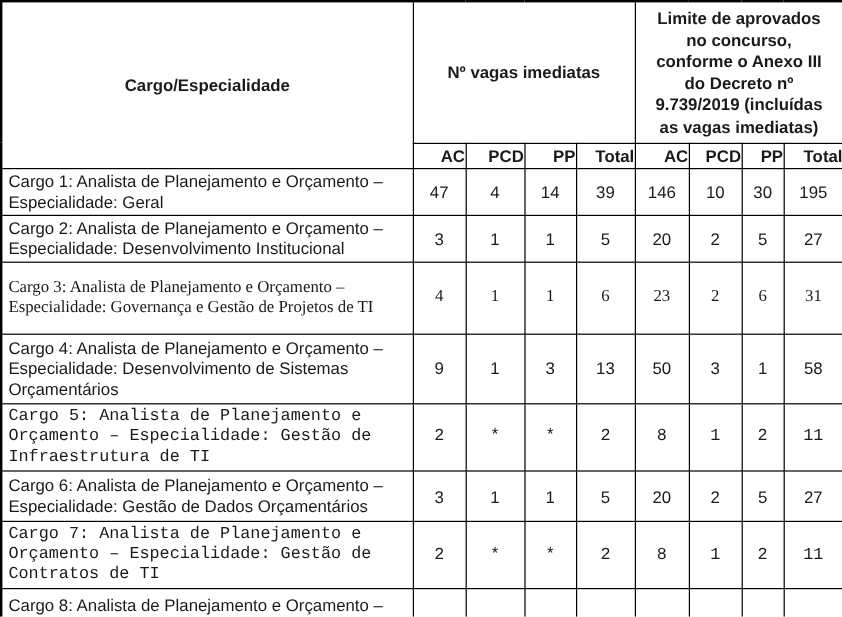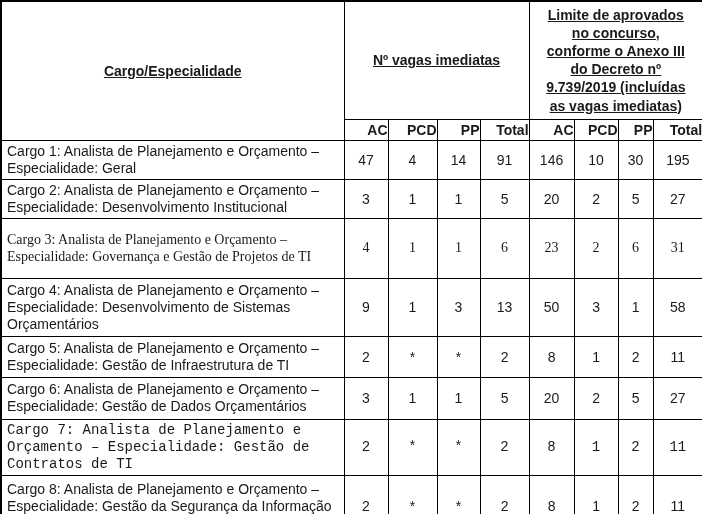--- a/index.html
+++ b/index.html
@@ -26,30 +26,28 @@
     border: 1px solid #000;
     font-size: 14px;
     color: #1a1a1a;
     overflow: hidden;
   }
   th.cargo-h {
     font-weight: bold;
     text-align: center;
     vertical-align: middle;
     font-size: 14.5px;
-    text-decoration: underline;
   }
   th.group-h {
     font-weight: bold;
     text-align: center;
     vertical-align: middle;
     font-size: 14.5px;
     line-height: 1.3;
     padding: 2px 10px;
-    text-decoration: underline;
   }
   th.sub-h {
     font-weight: bold;
     text-align: right;
     vertical-align: middle;
     font-size: 13.5px;
     height: 21px;
   }
   td.cargo {
     text-align: left;
@@ -59,21 +57,21 @@
   }
   td.num {
     text-align: center;
     vertical-align: middle;
   }
   tr.h1 { height: 118px; }
   tr.r0 { height: 37px; }
   tr.r1 { height: 38px; }
   tr.r2 { height: 60px; font-family: Liberation Serif, serif; }
   tr.r3 { height: 58px; }
-  tr.r4 { height: 41px; }
+  tr.r4 { height: 41px; font-family: Liberation Mono, monospace; }
   tr.r5 { height: 42px; }
   tr.r6 { height: 37px; font-family: Liberation Mono, monospace; }
   tr.r7 { height: 62px; }
 </style>
 </head>
 <body>
 
 <div class="page">
   <table class="vacancies">
     <colgroup>
@@ -103,21 +101,21 @@
         <th class="sub-h">PP</th>
         <th class="sub-h">Total</th>
       </tr>
     </thead>
     <tbody>
       <tr class="r0">
         <td class="cargo">Cargo 1: Analista de Planejamento e Orçamento – Especialidade: Geral</td>
         <td class="num">47</td>
         <td class="num">4</td>
         <td class="num">14</td>
-        <td class="num">91</td>
+        <td class="num">39</td>
         <td class="num">146</td>
         <td class="num">10</td>
         <td class="num">30</td>
         <td class="num">195</td>
       </tr>
       <tr class="r1">
         <td class="cargo">Cargo 2: Analista de Planejamento e Orçamento – Especialidade: Desenvolvimento Institucional</td>
         <td class="num">3</td>
         <td class="num">1</td>
         <td class="num">1</td>

